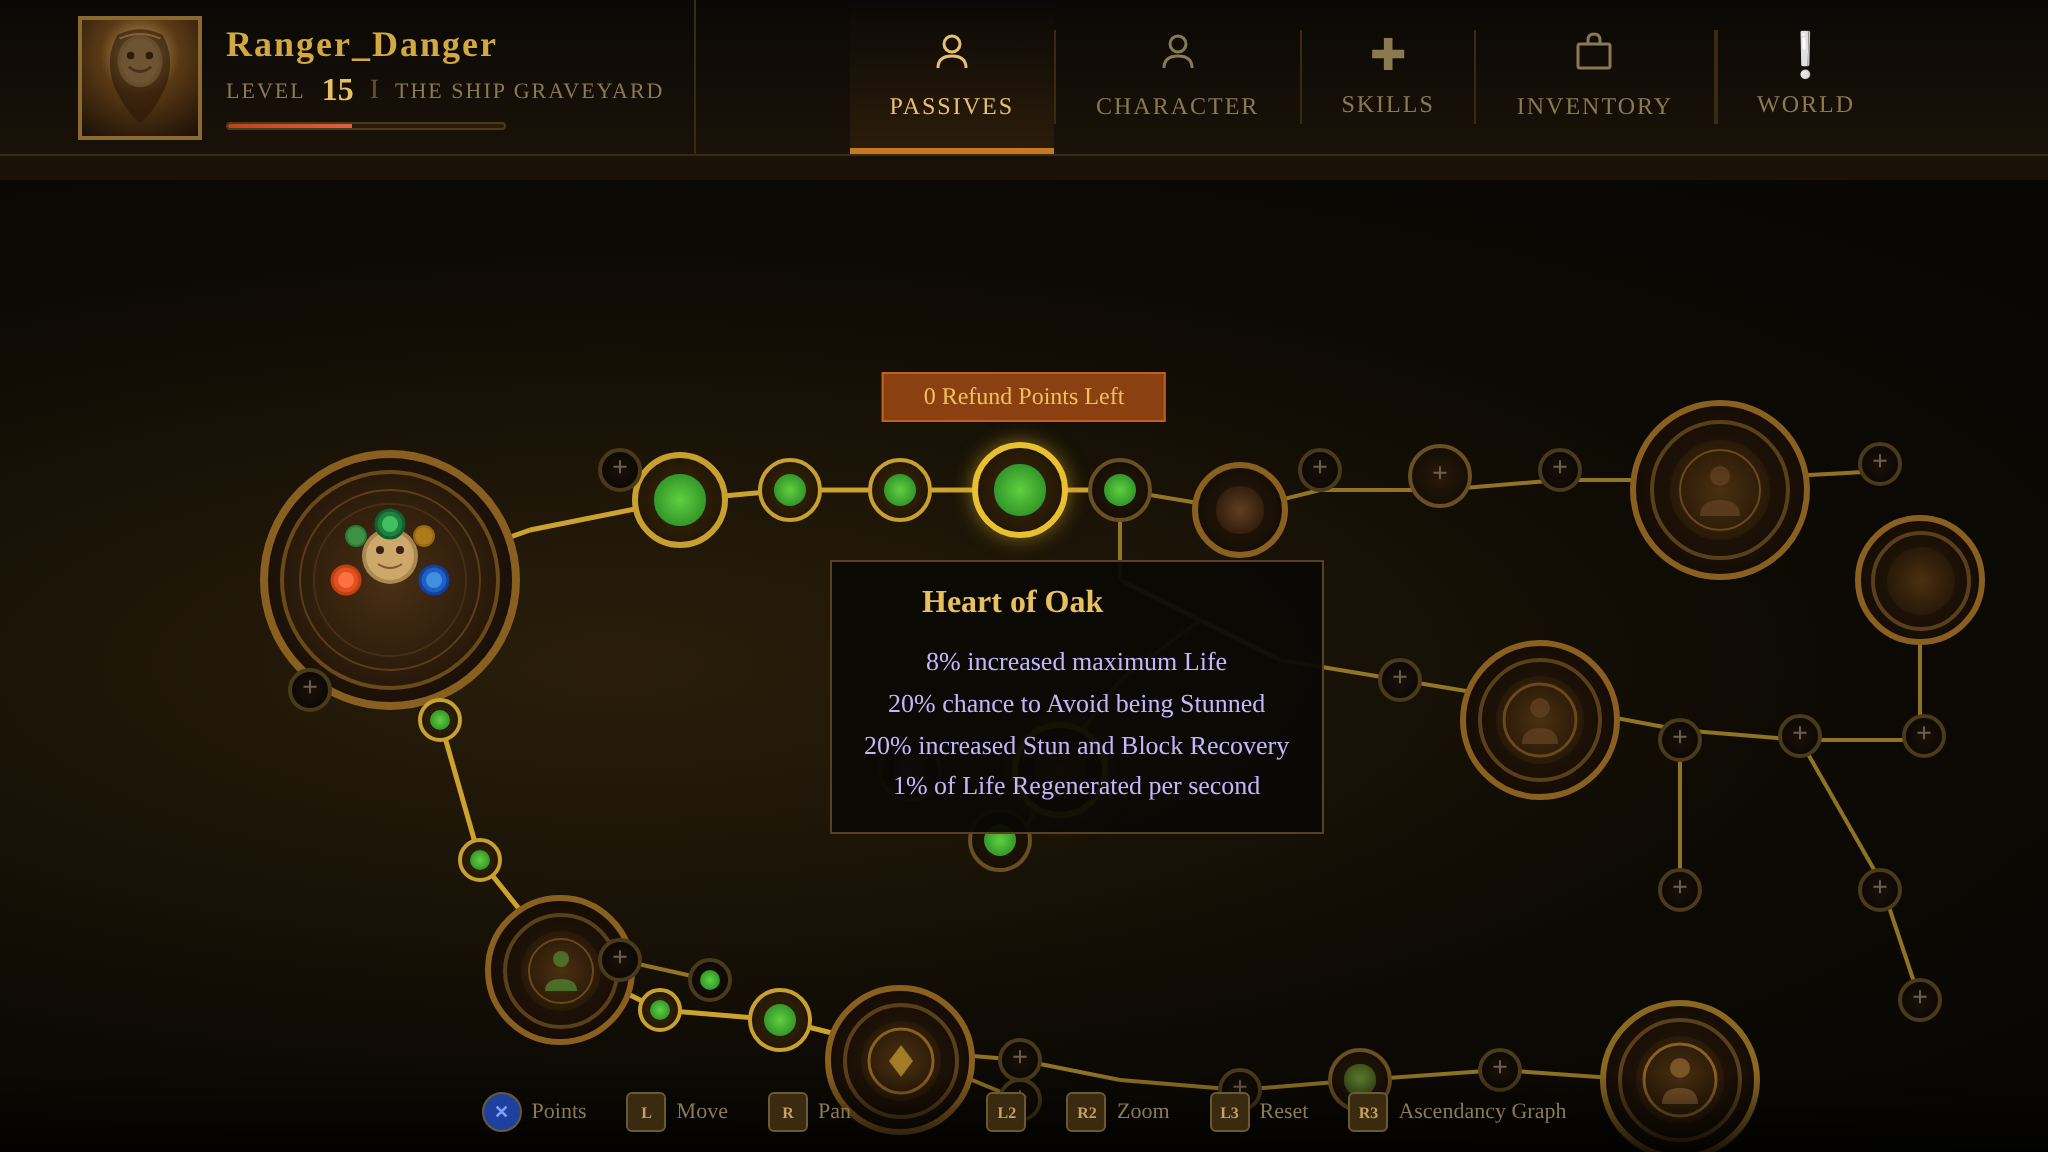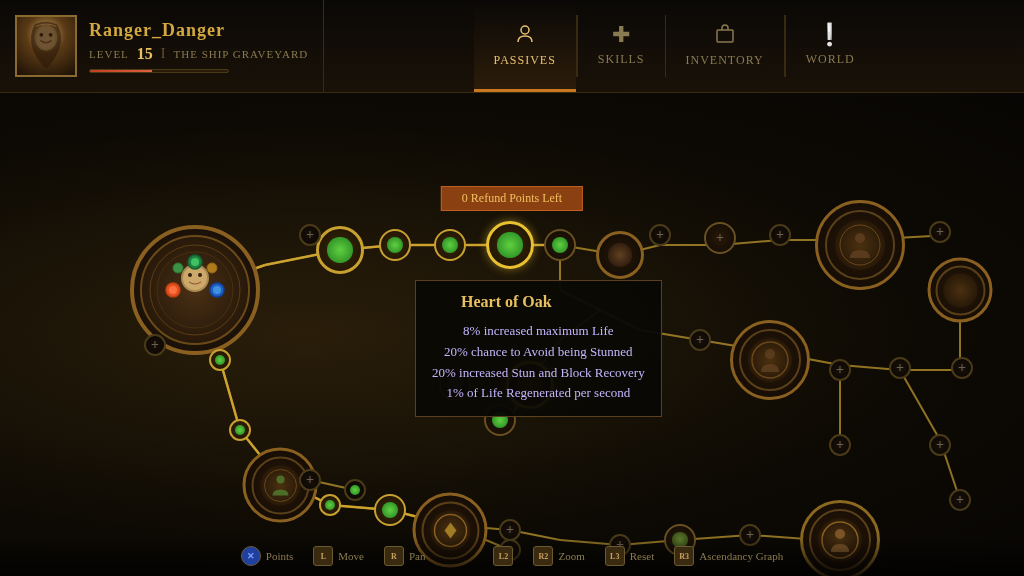--- a/index.html
+++ b/index.html
@@ -22,26 +22,27 @@
       background: radial-gradient(ellipse at 30% 50%, #2a1e0a 0%, #0d0a04 60%, #080604 100%);
       overflow: hidden;
     }
 
     
     .header {
       position: absolute;
       top: 0;
       left: 0;
       right: 0;
-      height: 93px;
+      height: 78px;
       background: linear-gradient(180deg, #0a0806 0%, #1a1208 100%);
       border-bottom: 1px solid #3a2a10;
       display: flex;
       align-items: center;
       z-index: 100;
+      padding-left: 24px;
     }
 
     
     .player-info {
       display: flex;
       align-items: center;
       padding: 0 15px;
       min-width: 320px;
       border-right: 1px solid #3a2a10;
       height: 100%;
@@ -414,20 +415,29 @@
     <div class="nav-tab active">
       <span class="tab-icon">
         <svg width="22" height="22" viewBox="0 0 22 22" fill="none">
           <circle cx="11" cy="8" r="4" stroke="#e8c070" stroke-width="1.5"></circle>
           <path d="M4 20 Q4 14 11 14 Q18 14 18 20" stroke="#e8c070" stroke-width="1.5" fill="none"></path>
         </svg>
       </span>
       <span class="tab-label">Passives</span>
     </div>
     <div class="nav-tab-divider"></div>
+    <div class="nav-tab">
+      <span class="tab-icon">
+        <svg width="22" height="22" viewBox="0 0 22 22" fill="none">
+          <circle cx="11" cy="8" r="4" stroke="#8a7a50" stroke-width="1.5"></circle>
+          <path d="M4 20 Q4 14 11 14 Q18 14 18 20" stroke="#8a7a50" stroke-width="1.5" fill="none"></path>
+        </svg>
+      </span>
+      <span class="tab-label">Character</span>
+    </div>
     <div class="nav-tab-divider"></div>
     <div class="nav-tab">
       <span class="tab-icon" style="color:#8a7a50; font-size:22px;">✚</span>
       <span class="tab-label">Skills</span>
     </div>
     <div class="nav-tab-divider"></div>
     <div class="nav-tab">
       <span class="tab-icon">
         <svg width="22" height="22" viewBox="0 0 22 22" fill="none">
           <rect x="3" y="8" width="16" height="12" rx="1" stroke="#8a7a50" stroke-width="1.5"></rect>

